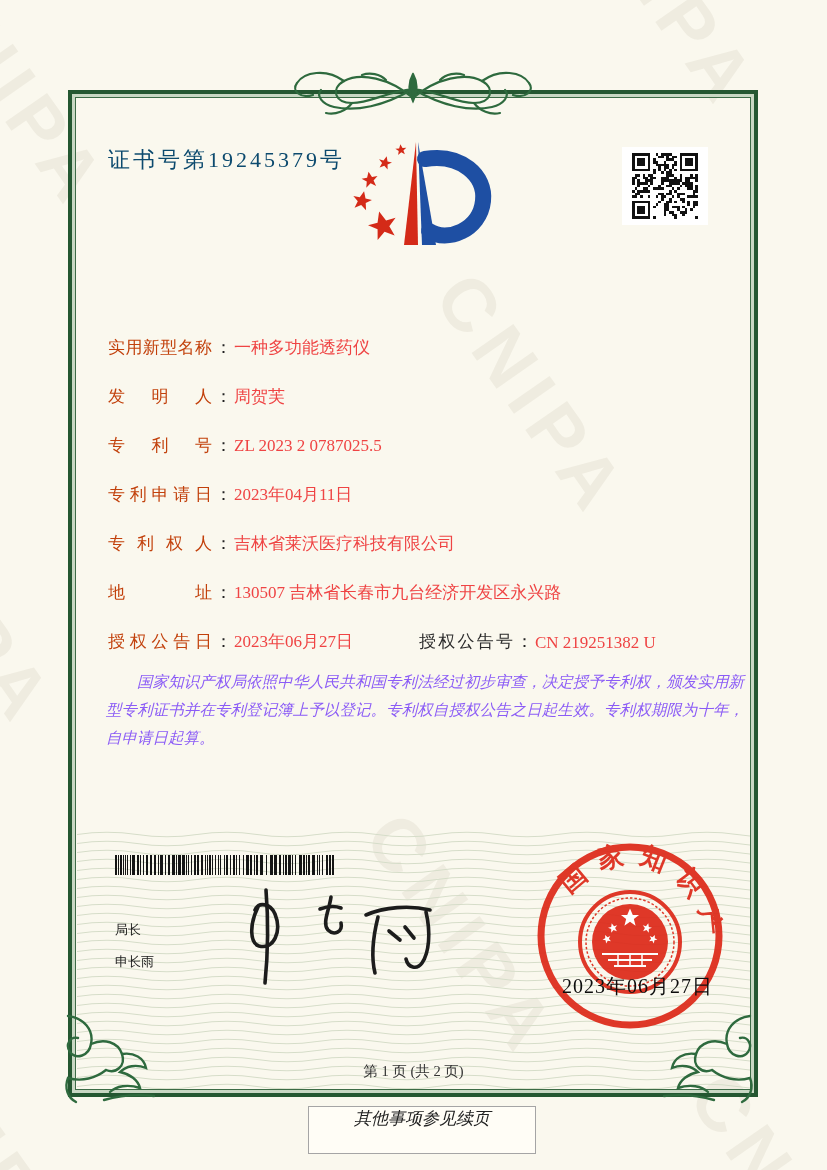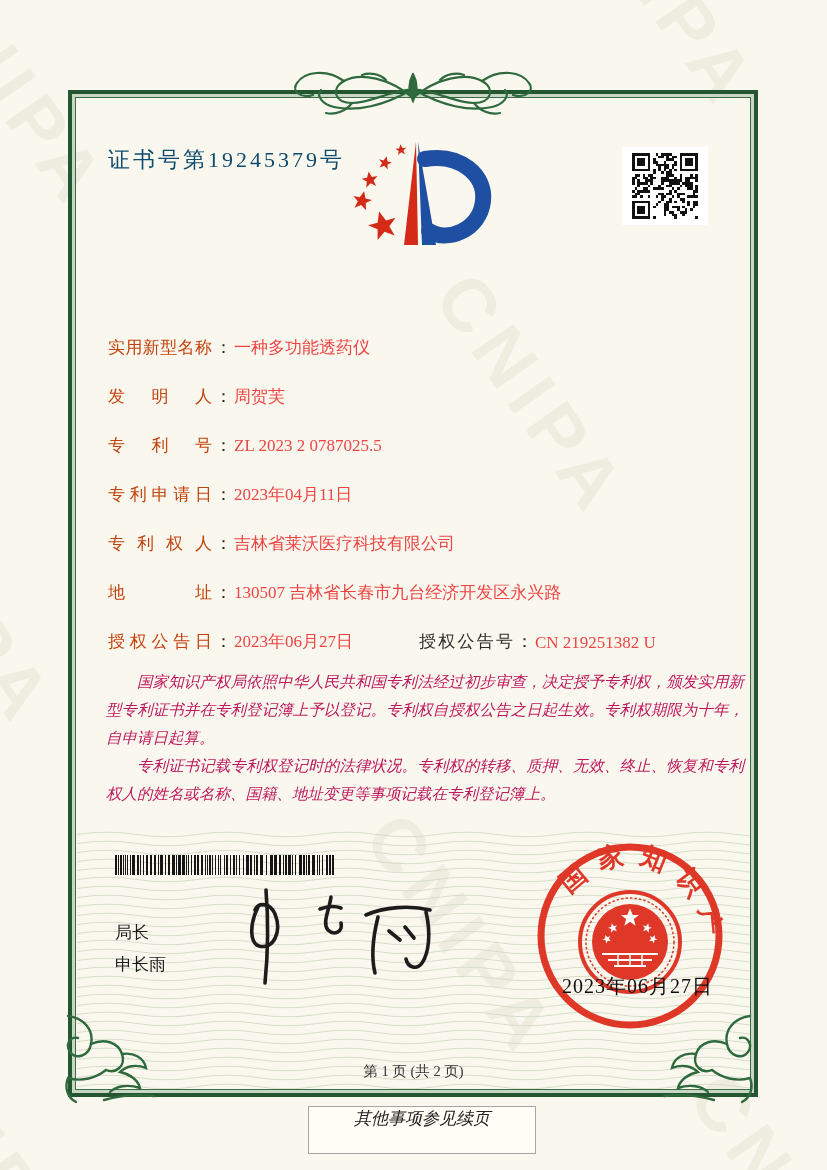--- a/index.html
+++ b/index.html
@@ -34,24 +34,24 @@
   .title{position:absolute;left:0;top:260px;width:100%;text-align:center;
     font-size:38px;font-weight:bold;letter-spacing:7px;color:#0d0d0d;}
   .fields{position:absolute;left:108px;top:336px;width:600px;font-size:17px;}
   .frow{display:flex;align-items:baseline;height:20px;margin-bottom:29px;}
   .flabel{display:inline-block;width:104px;text-align:justify;text-align-last:justify;color:#c2410c;}
   .flabel2{display:inline-block;width:94px;text-align:justify;text-align-last:justify;color:#2a2a2a;}
   .fcolon{margin:0 2px 0 3px;}
   .fvalue{white-space:nowrap;color:#ef4444;}
   .grant-group{display:flex;align-items:flex-end;margin-left:66px;}
   .paras{position:absolute;left:106px;top:668px;width:638px;
-    font-size:15.5px;line-height:1.8;font-style:italic;color:#be185d;}
+    font-size:15.5px;line-height:1.8;font-style:italic;color:#8b5cf6;}
   .paras p{margin:0;text-indent:2em;text-align:justify;}
   .barcode{position:absolute;left:115px;top:855px;}
-  .sig-label{position:absolute;left:115px;font-size:17px;
+  .sig-label{position:absolute;left:115px;font-size:13px;
     font-family:"Liberation Sans","DejaVu Sans",sans-serif;color:#1a1a1a;}
   .sig-title{top:921px;}
   .sig-name{top:953px;}
   .signature{position:absolute;left:228px;top:885px;}
   .seal{position:absolute;left:530px;top:836px;z-index:5;opacity:0.93;}
   .seal-date{position:absolute;left:545px;top:973px;width:185px;text-align:center;
     font-size:20px;color:#0d0d0d;z-index:6;letter-spacing:1px;}
   .page-no{position:absolute;left:0;top:1062px;width:100%;text-align:center;
     font-size:14.5px;color:#333;z-index:4;}
   .note-box{position:absolute;left:308px;top:1106px;width:226px;height:46px;
@@ -475,21 +475,20 @@
       <span class="grant-group">
         <span class="flabel2">授权公告号</span>
           <span class="fcolon">：</span>
         <span class="fvalue">CN 219251382 U</span>
       </span>
     </div>
   </div>
 
   <div class="paras">
     <p>国家知识产权局依照中华人民共和国专利法经过初步审查，决定授予专利权，颁发实用新型专利证书并在专利登记簿上予以登记。专利权自授权公告之日起生效。专利权期限为十年，自申请日起算。</p>
-    <p>专利证书记载专利权登记时的法律状况。专利权的转移、质押、无效、终止、恢复和专利权人的姓名或名称、国籍、地址变更等事项记载在专利登记簿上。</p>
   </div>
 
   <svg class="barcode" id="barcode-svg" width="225" height="20" viewBox="0 0 225 20" preserveAspectRatio="none">
       <g fill="#151515">
         <rect x="0" y="0" width="2" height="20"></rect>
         <rect x="3" y="0" width="1" height="20"></rect>
         <rect x="5" y="0" width="2" height="20"></rect>
         <rect x="8" y="0" width="1" height="20"></rect>
         <rect x="10" y="0" width="1" height="20"></rect>
         <rect x="12" y="0" width="1" height="20"></rect>

